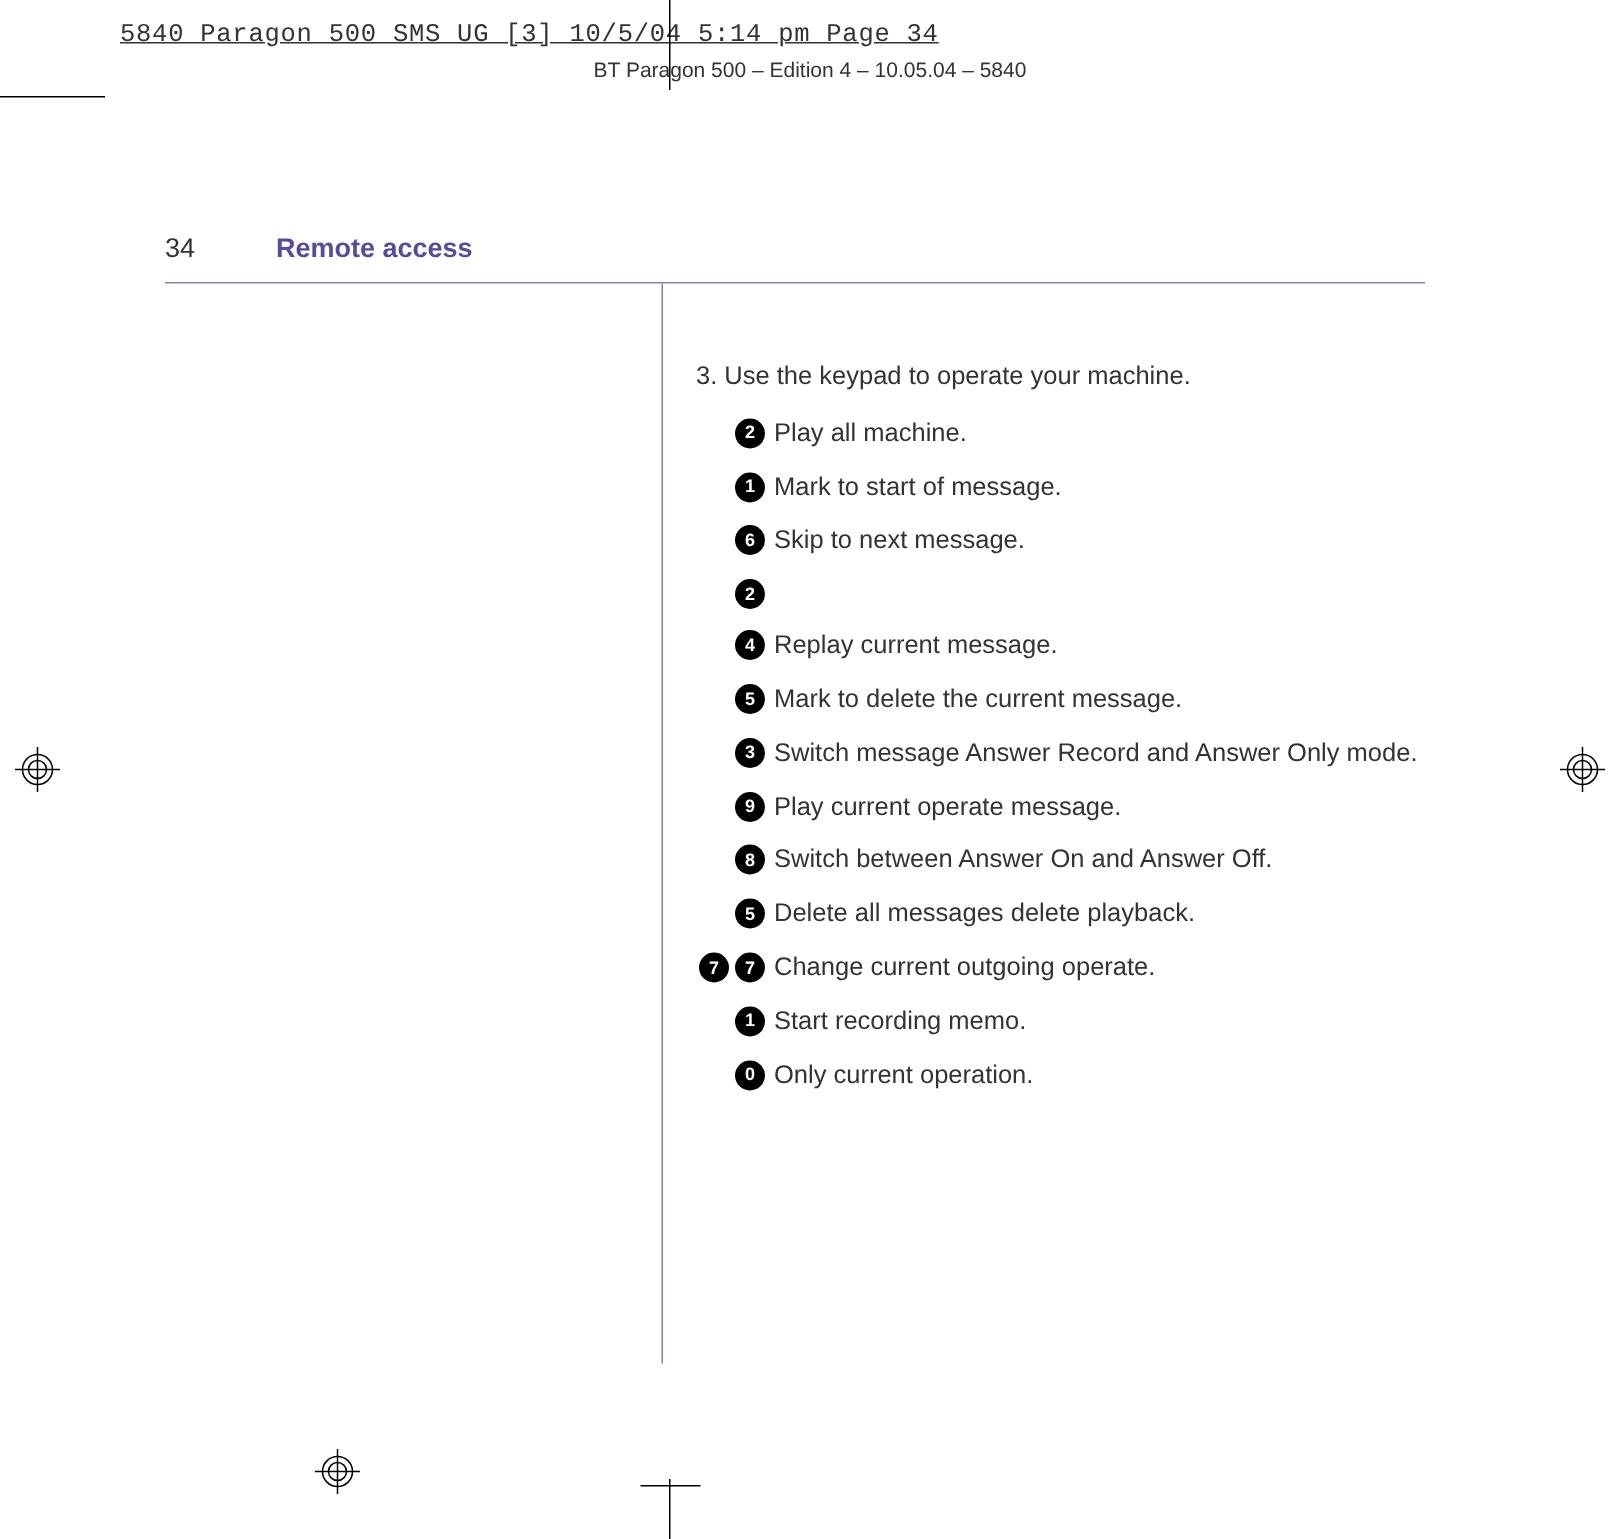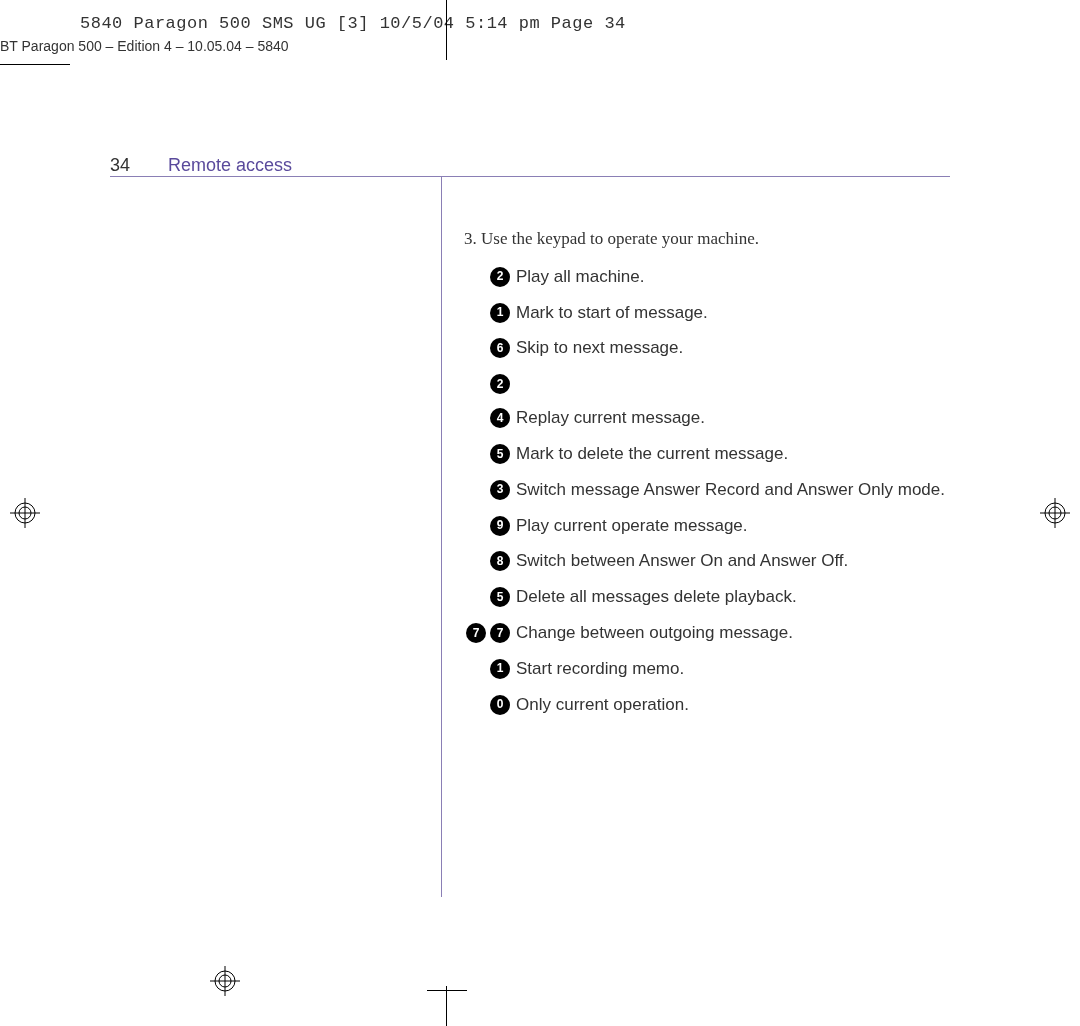--- a/index.html
+++ b/index.html
@@ -16,27 +16,28 @@
       overflow: hidden;
     }
     .print-header {
       position: absolute;
       top: 14px;
       left: 80px;
       font-family: "Courier New", monospace;
       font-size: 17px;
       color: #333;
       letter-spacing: 0.5px;
+      text-decoration: underline;
     }
     .print-subheader {
       position: absolute;
       top: 38px;
       left: 0;
       width: 100%;
-      text-align: left;
+      text-align: center;
       font-size: 14px;
       color: #333;
     }
     .crop-mark {
       position: absolute;
       background: #000;
     }
     .cm-top-v { width: 1px; height: 60px; top: 0; left: 446px; }
     .cm-left-h { height: 1px; width: 70px; top: 64px; left: 0; }
     .cm-bottom-v { width: 1px; height: 40px; bottom: 0; left: 446px; }
@@ -54,52 +55,53 @@
 
     .page {
       position: absolute;
       top: 155px;
       left: 110px;
       width: 840px;
     }
     .page-header {
       display: flex;
       align-items: baseline;
-      padding-bottom: 0;
+      padding-bottom: 12px;
       border-bottom: 1px solid #8a7fb5;
+      gap: 16px;
     }
     .page-number {
       font-size: 18px;
       color: #333;
       width: 58px;
     }
     .section-title {
       font-size: 18px;
       color: #5a4a9c;
+      font-weight: bold;
     }
     .content {
       display: flex;
       margin-top: 0;
     }
     .left-col {
       width: 332px;
       border-right: 1px solid #8a7fb5;
       min-height: 720px;
     }
     .right-col {
       flex: 1;
       padding-left: 22px;
       padding-top: 50px;
       font-size: 17px;
       color: #333;
       line-height: 1.4;
     }
     .intro {
       margin-bottom: 14px;
-      font-family: Liberation Serif, serif;
     }
     .key-row {
       display: flex;
       align-items: flex-start;
       margin-bottom: 12px;
       padding-left: 22px;
     }
     .key-icons {
       display: flex;
       gap: 4px;
@@ -232,21 +234,21 @@
             <div class="key-icons">
               <span class="key">5</span>
             </div>
             <div class="key-text">Delete all messages delete playback.</div>
           </div>
           <div class="key-row double">
             <div class="key-icons">
               <span class="key">7</span>
               <span class="key">7</span>
             </div>
-            <div class="key-text">Change between outgoing message.</div>
+            <div class="key-text">Change current outgoing operate.</div>
           </div>
           <div class="key-row">
             <div class="key-icons">
               <span class="key">1</span>
             </div>
             <div class="key-text">Start recording memo.</div>
           </div>
           <div class="key-row">
             <div class="key-icons">
               <span class="key">0</span>

